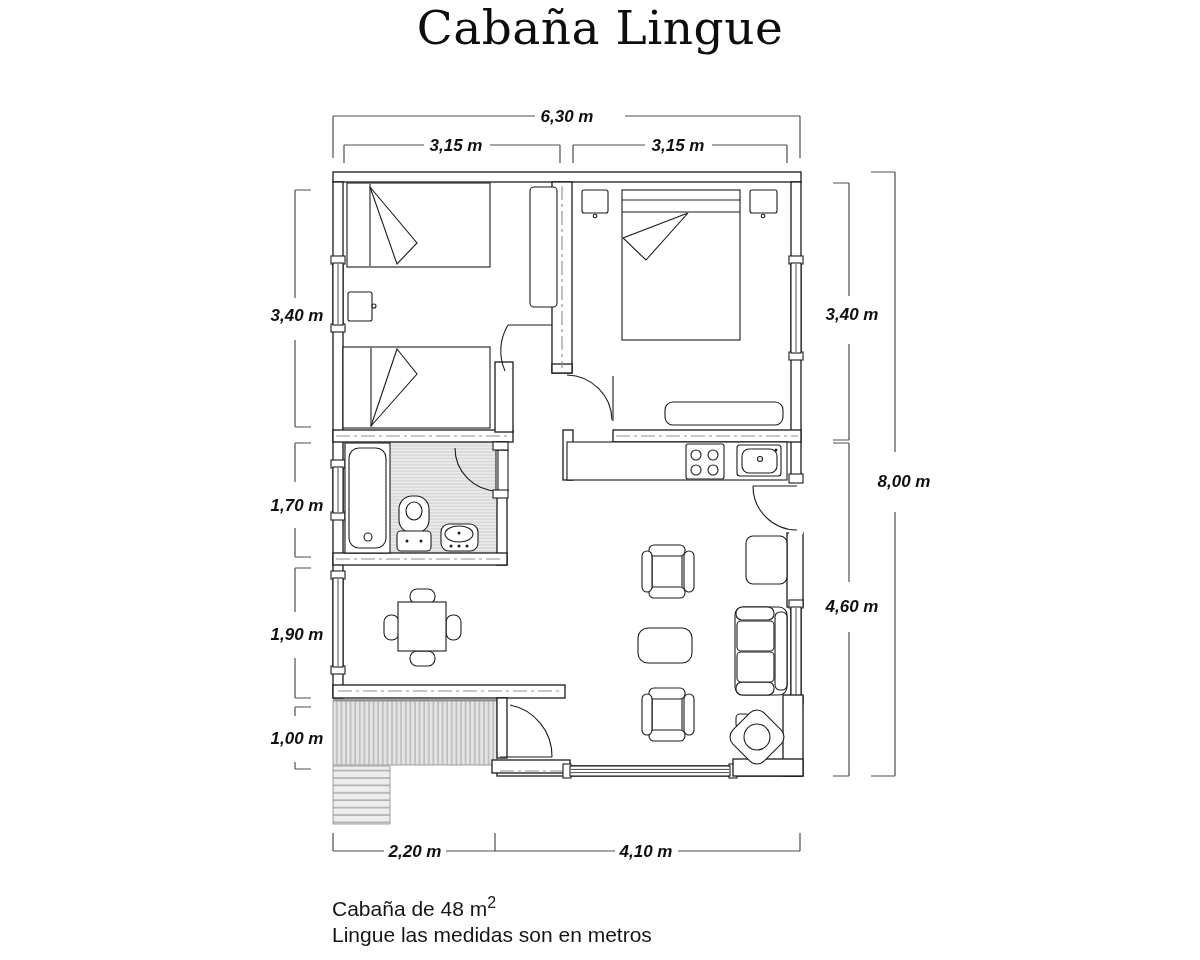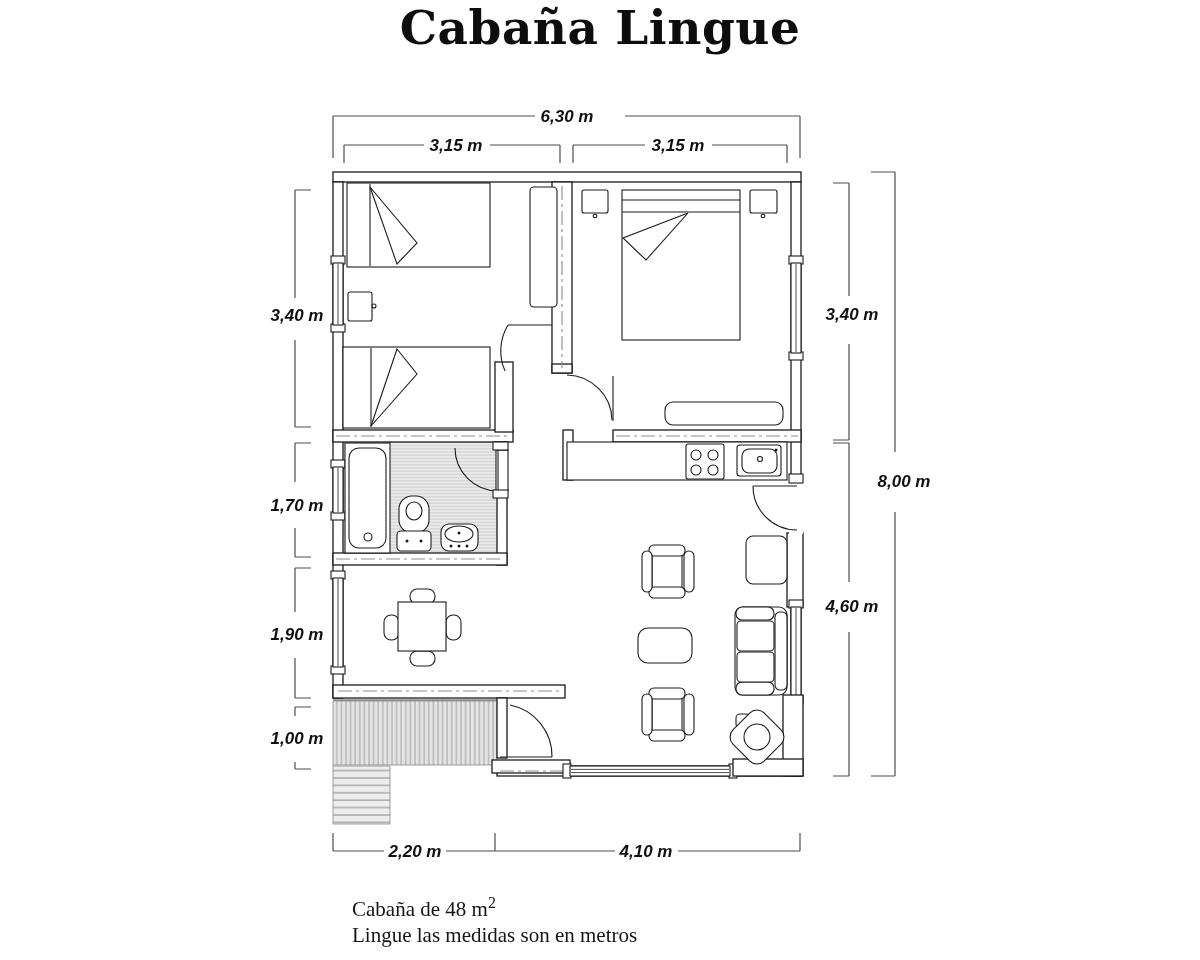--- a/index.html
+++ b/index.html
@@ -1,21 +1,21 @@
 <!DOCTYPE html>
 <html><head>
 <meta charset="utf-8">
 <style>
   html,body{margin:0;padding:0;background:#ffffff;}
   body{width:1200px;height:960px;position:relative;overflow:hidden;font-family:"Liberation Sans",sans-serif;}
   .title{position:absolute;top:0px;left:0;width:100%;text-align:center;
-         font-family:"DejaVu Serif","Liberation Serif",serif;font-size:47px;font-weight:700;
+         font-family:"DejaVu Serif","Liberation Serif",serif;font-size:47px;font-weight:400;
          color:#0d0d0d;letter-spacing:.5px;}
-  .notes{position:absolute;left:332px;top:896px;font-family:Liberation Serif, serif;
-         font-size:21px;color:#151515;line-height:26px;margin-left:20px;}
+  .notes{position:absolute;left:332px;top:896px;font-family:Liberation Sans, sans-serif;
+         font-size:21px;color:#151515;line-height:26px;}
   .notes sup{font-size:16px;vertical-align:super;line-height:0;}
   svg{position:absolute;left:0;top:0;}
   .w  {fill:#ffffff;stroke:#1c1c1c;stroke-width:1.3;}
   .f  {fill:#ffffff;stroke:#1c1c1c;stroke-width:1.1;}
   .ln {stroke:#1c1c1c;stroke-width:1.1;fill:none;}
   .thin{stroke:#4a4a4a;stroke-width:1;fill:none;}
   .cl {stroke:#8d8d8d;stroke-width:1.1;fill:none;stroke-dasharray:14 4 3 4;}
   .dim{stroke:#4f4f4f;stroke-width:1.2;fill:none;}
   .dt {font-style:italic;font-weight:700;font-size:17px;font-family:"Liberation Sans",sans-serif;
        fill:#101010;text-anchor:middle;}

